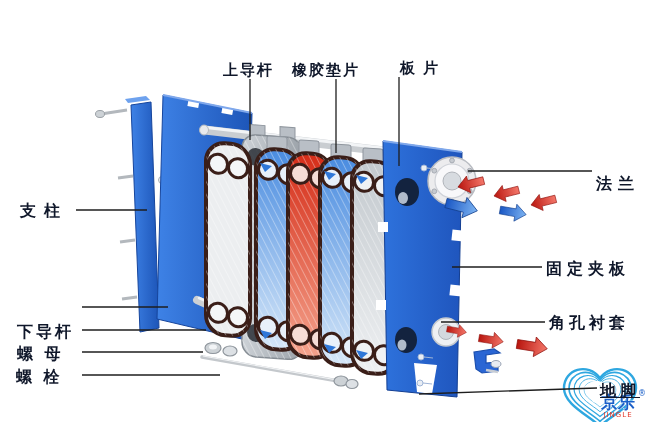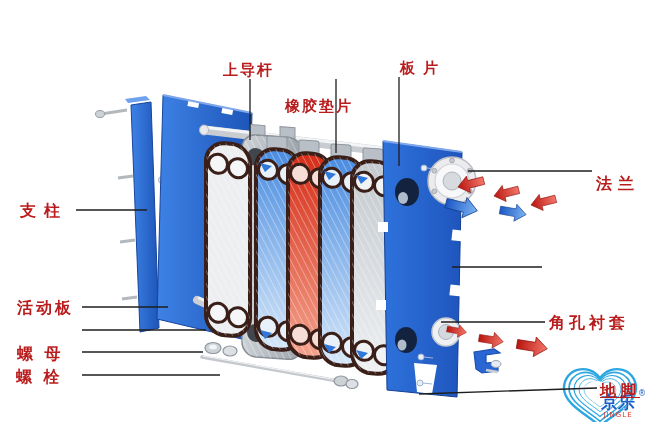--- a/index.html
+++ b/index.html
@@ -2,27 +2,27 @@
 <html><head>
 <meta charset="utf-8">
 <style>
   html,body{margin:0;padding:0;}
   #stage{
     position:relative;width:653px;height:422px;background:#ffffff;overflow:hidden;
     font-family:"DejaVu Sans",sans-serif;
   }
   #art{position:absolute;left:0;top:0;}
   .lbl{
-    position:absolute;font-weight:bold;color:#b91c1c;font-size:16px;
+    position:absolute;font-weight:bold;color:#0f172a;font-size:16px;
     letter-spacing:3px;white-space:nowrap;z-index:4;
     font-family:"DejaVu Sans",sans-serif;
   }
   .lbl.top{font-size:15px;letter-spacing:2px;}
   #lbl-upper-guide-rod{left:223px;top:61px;}
-  #lbl-rubber-gasket{left:285px;top:61px;margin-top:36px;}
+  #lbl-rubber-gasket{left:292px;top:61px;}
   #lbl-plate{left:400px;top:59px;letter-spacing:8px;}
   #lbl-support-column{left:20px;top:201px;letter-spacing:8px;font-family:Liberation Mono, monospace;}
   #lbl-movable-plate{left:17px;top:298px;}
   #lbl-lower-guide-rod{left:17px;top:322px;}
   #lbl-nut{left:17px;top:344px;}
   #lbl-bolt{left:16px;top:367px;}
   #lbl-flange{left:596px;top:174px;letter-spacing:6px;}
   #lbl-fixed-clamp-plate{left:546px;top:259px;letter-spacing:5px;}
   #lbl-corner-hole-bushing{left:549px;top:313px;letter-spacing:4px;}
   #lbl-anchor-foot{left:600px;top:381px;letter-spacing:4px;z-index:6;text-decoration:underline;}
@@ -306,20 +306,21 @@
       <path d="M452,267 H542"></path>
       <path d="M441,322 H545"></path>
       <path d="M419,394 L597,388"></path>
     </g>
   </svg>
 
   <div class="lbl top" id="lbl-upper-guide-rod">上导杆</div>
   <div class="lbl top" id="lbl-rubber-gasket">橡胶垫片</div>
   <div class="lbl top" id="lbl-plate">板片</div>
   <div class="lbl" id="lbl-support-column">支柱</div>
-  <div class="lbl" id="lbl-movable-plate">活动板</div>
+  <div class="lbl" id="lbl-lower-guide-rod">下导杆</div>
   <div class="lbl" id="lbl-nut">螺 母</div>
   <div class="lbl" id="lbl-bolt">螺 栓</div>
   <div class="lbl" id="lbl-flange">法兰</div>
+  <div class="lbl" id="lbl-fixed-clamp-plate">固定夹板</div>
   <div class="lbl" id="lbl-corner-hole-bushing">角孔衬套</div>
   <div class="lbl" id="lbl-anchor-foot">地脚</div>
 
 </div>
 
 </body></html>

